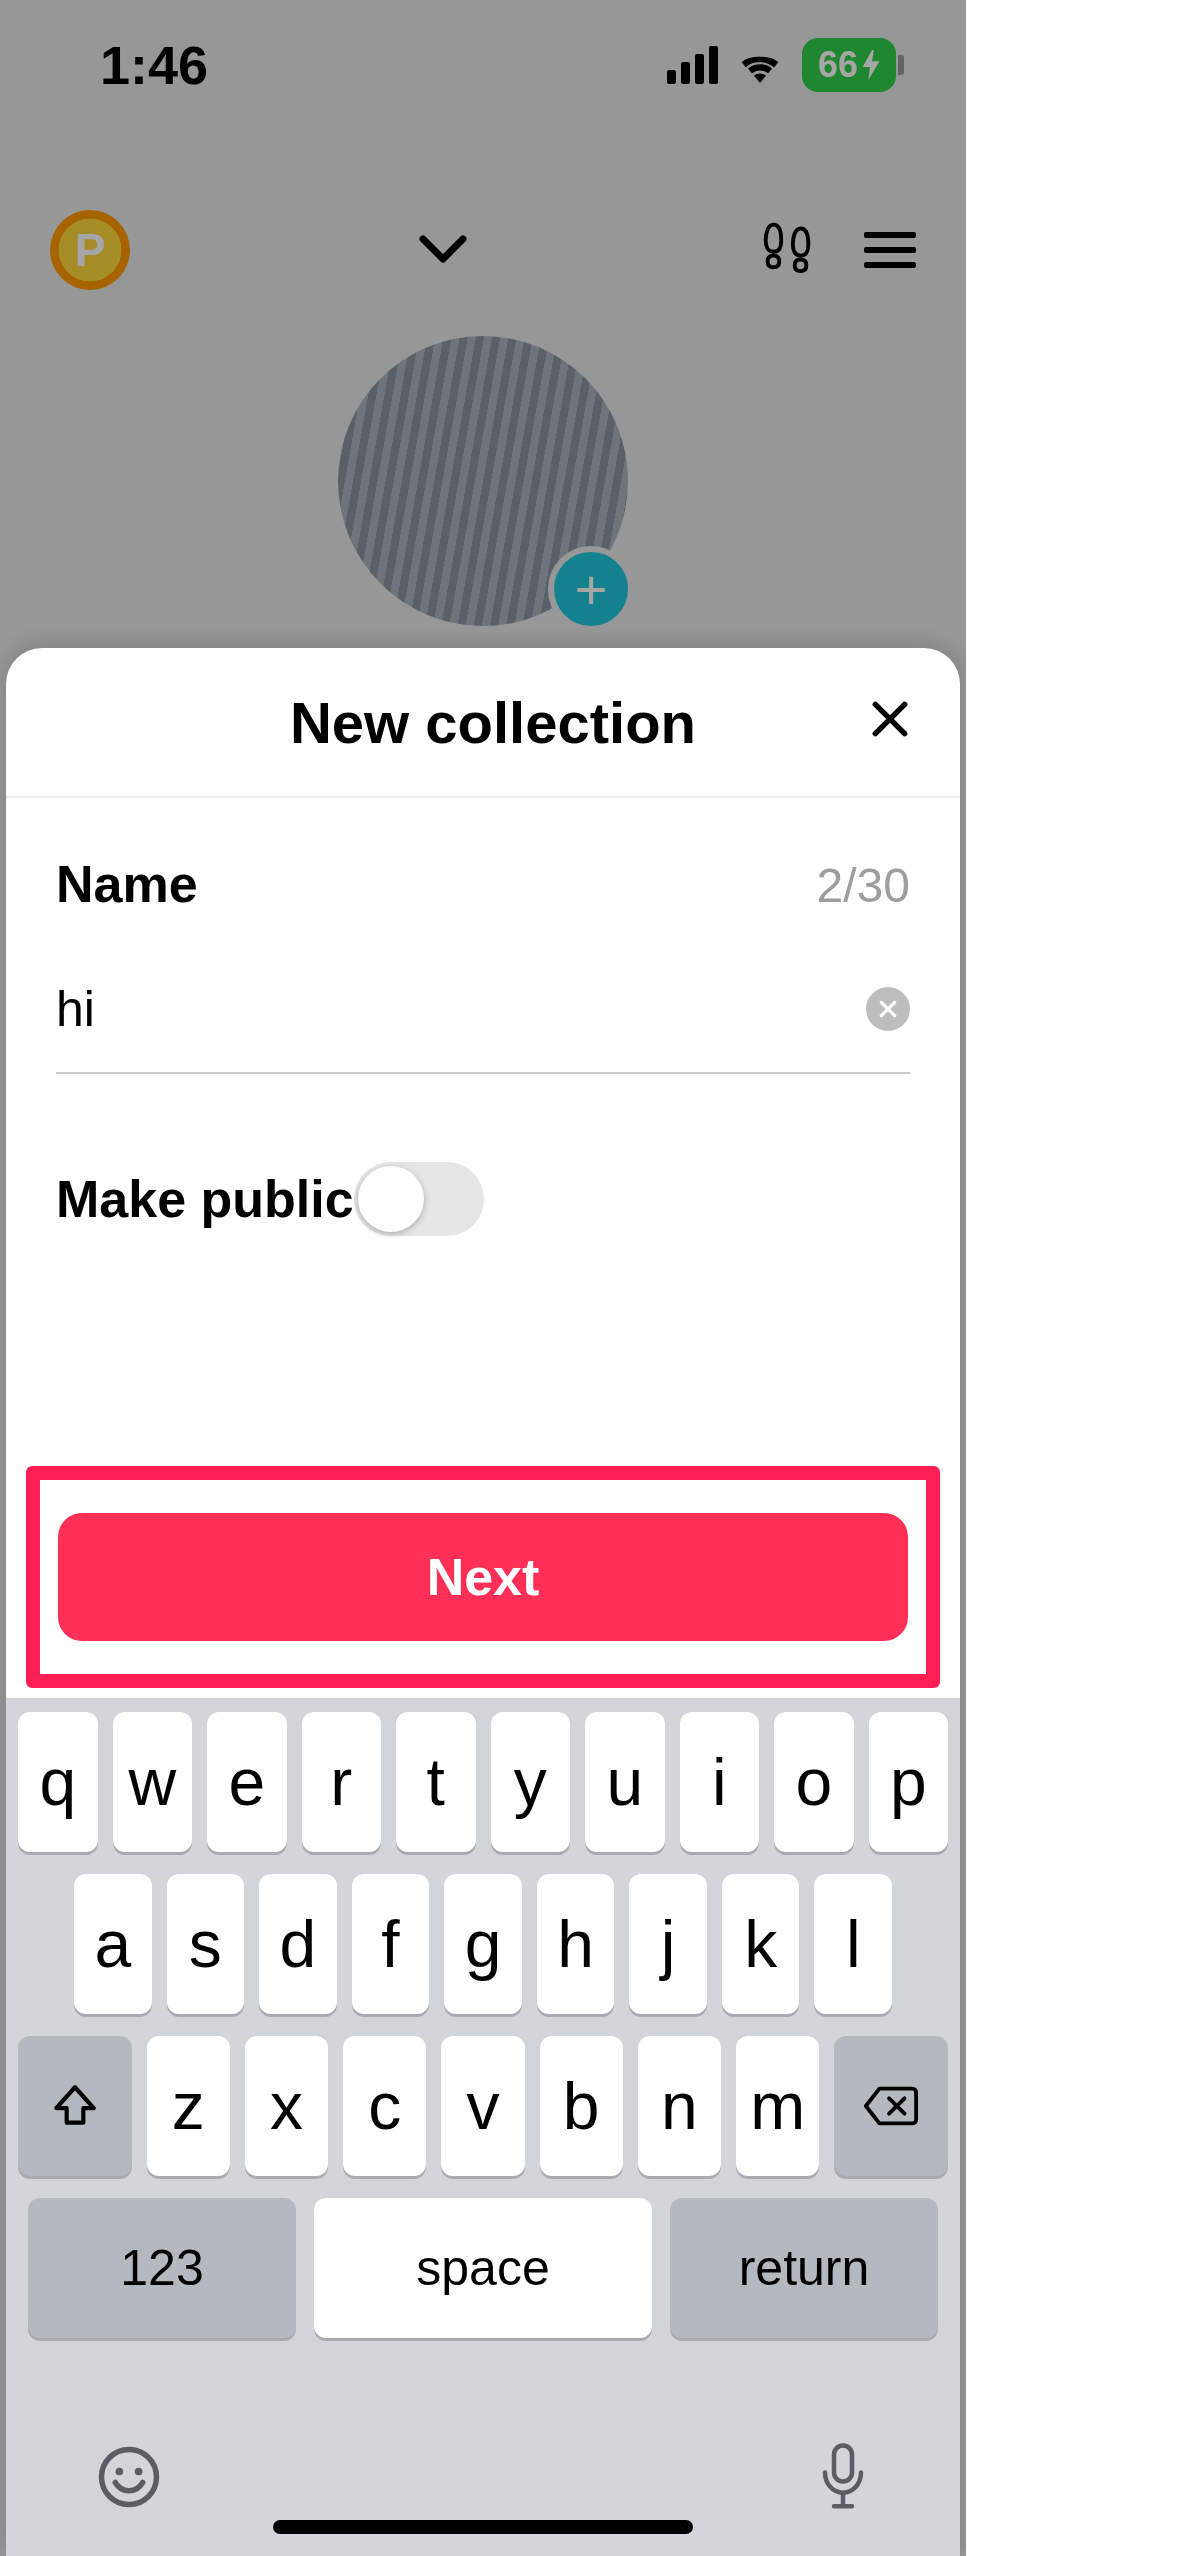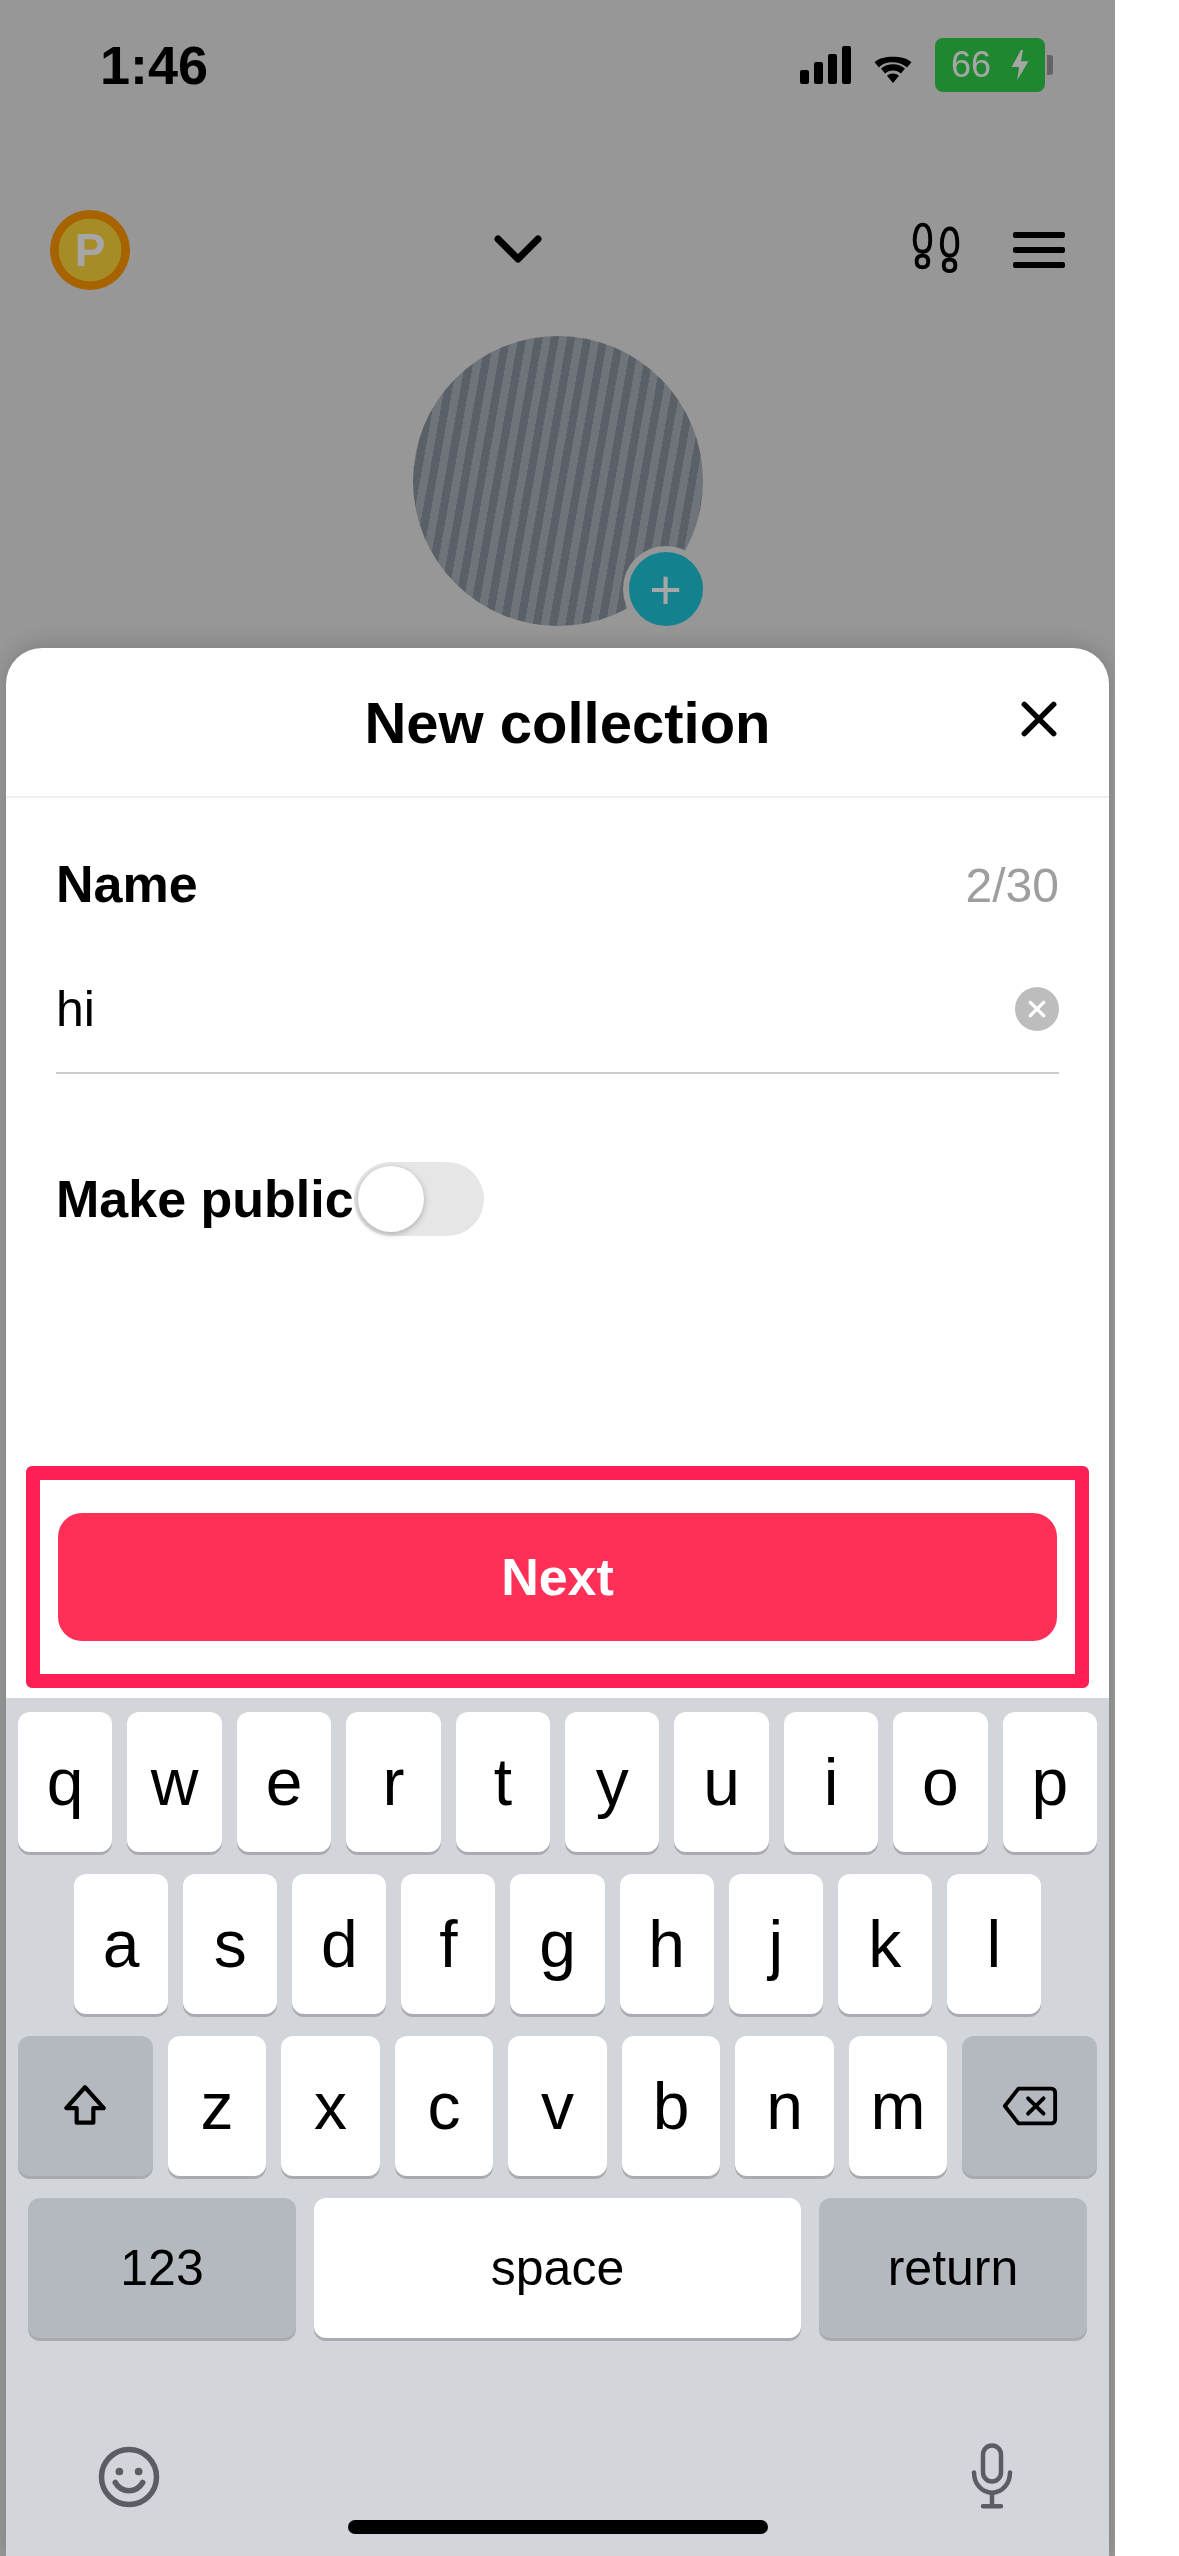--- a/index.html
+++ b/index.html
@@ -1,29 +1,29 @@
 <!DOCTYPE html>
 <html><head>
 <meta charset="utf-8">
 <style>
   * { margin: 0; padding: 0; box-sizing: border-box; font-family: -apple-system, BlinkMacSystemFont, "Helvetica Neue", sans-serif; }
-  .viewport { width: 1115px; height: 2556px; position: relative; background: #fff; overflow: hidden; }
+  .viewport { width: 966px; height: 2556px; position: relative; background: #fff; overflow: hidden; }
 
   
   .bg-app { position: absolute; inset: 0; background: #e8e8e8; }
   .dim-overlay { position: absolute; inset: 0; background: rgba(0,0,0,0.35); }
 
   .status-bar { position: absolute; top: 0; left: 0; right: 0; height: 130px; display: flex; align-items: center; justify-content: space-between; padding: 0 70px 0 100px; }
   .status-time { font-size: 54px; font-weight: 600; color: #000; }
   .status-right { display: flex; align-items: center; gap: 18px; }
   .signal-bars { display: flex; align-items: flex-end; gap: 5px; }
   .signal-bars span { width: 9px; background: #000; border-radius: 2px; }
   .signal-bars span:nth-child(1){height:14px;} .signal-bars span:nth-child(2){height:22px;} .signal-bars span:nth-child(3){height:30px;} .signal-bars span:nth-child(4){height:38px;}
   .wifi-icon svg { display:block; }
-  .battery-pill { background: #2fcf4a; color: #fff; font-size: 36px; font-weight: 400; padding: 6px 14px 6px 16px; border-radius: 8px; display: flex; align-items: center; gap: 20px; position: relative; }
+  .battery-pill { background: #2fcf4a; color: #fff; font-size: 36px; font-weight: 700; padding: 6px 14px 6px 16px; border-radius: 16px; display: flex; align-items: center; gap: 4px; position: relative; }
   .battery-pill::after { content:''; position:absolute; right:-8px; top:50%; transform:translateY(-50%); width:6px; height:20px; background:#999; border-radius:0 3px 3px 0; }
 
   .app-header { position: absolute; top: 210px; left: 0; right: 0; display: flex; align-items: center; justify-content: space-between; padding: 0 50px; }
   .p-badge { width: 80px; height: 80px; border-radius: 50%; background: radial-gradient(circle, #ffd83d 55%, #ff9900 56%); display:flex; align-items:center; justify-content:center; font-size:46px; font-weight:800; color:#fff; }
   .header-center-chevron { font-size: 44px; color:#000; }
   .header-right { display:flex; align-items:center; gap: 46px; }
   .shoes-icon { font-size: 52px; color:#000; font-weight: 500; letter-spacing: -10px; }
   .hamburger { display:flex; flex-direction:column; gap:9px; }
   .hamburger span { width: 52px; height: 6px; background:#000; border-radius:2px; }
 

